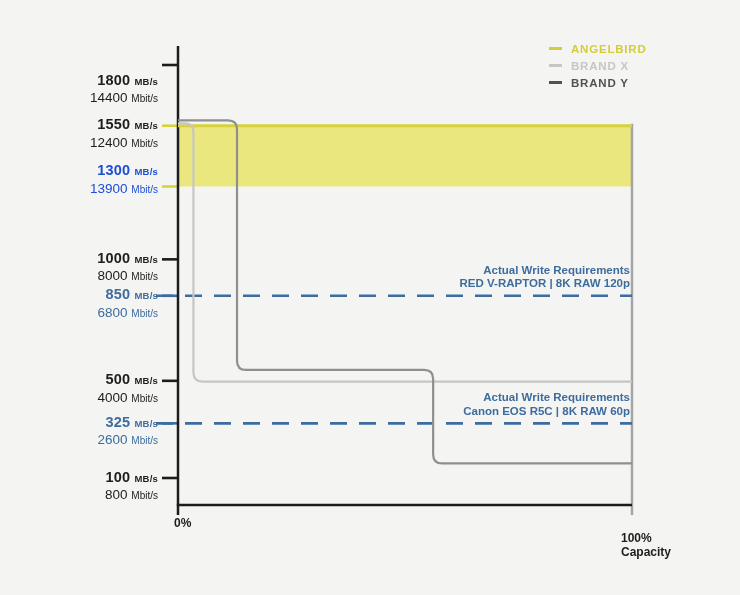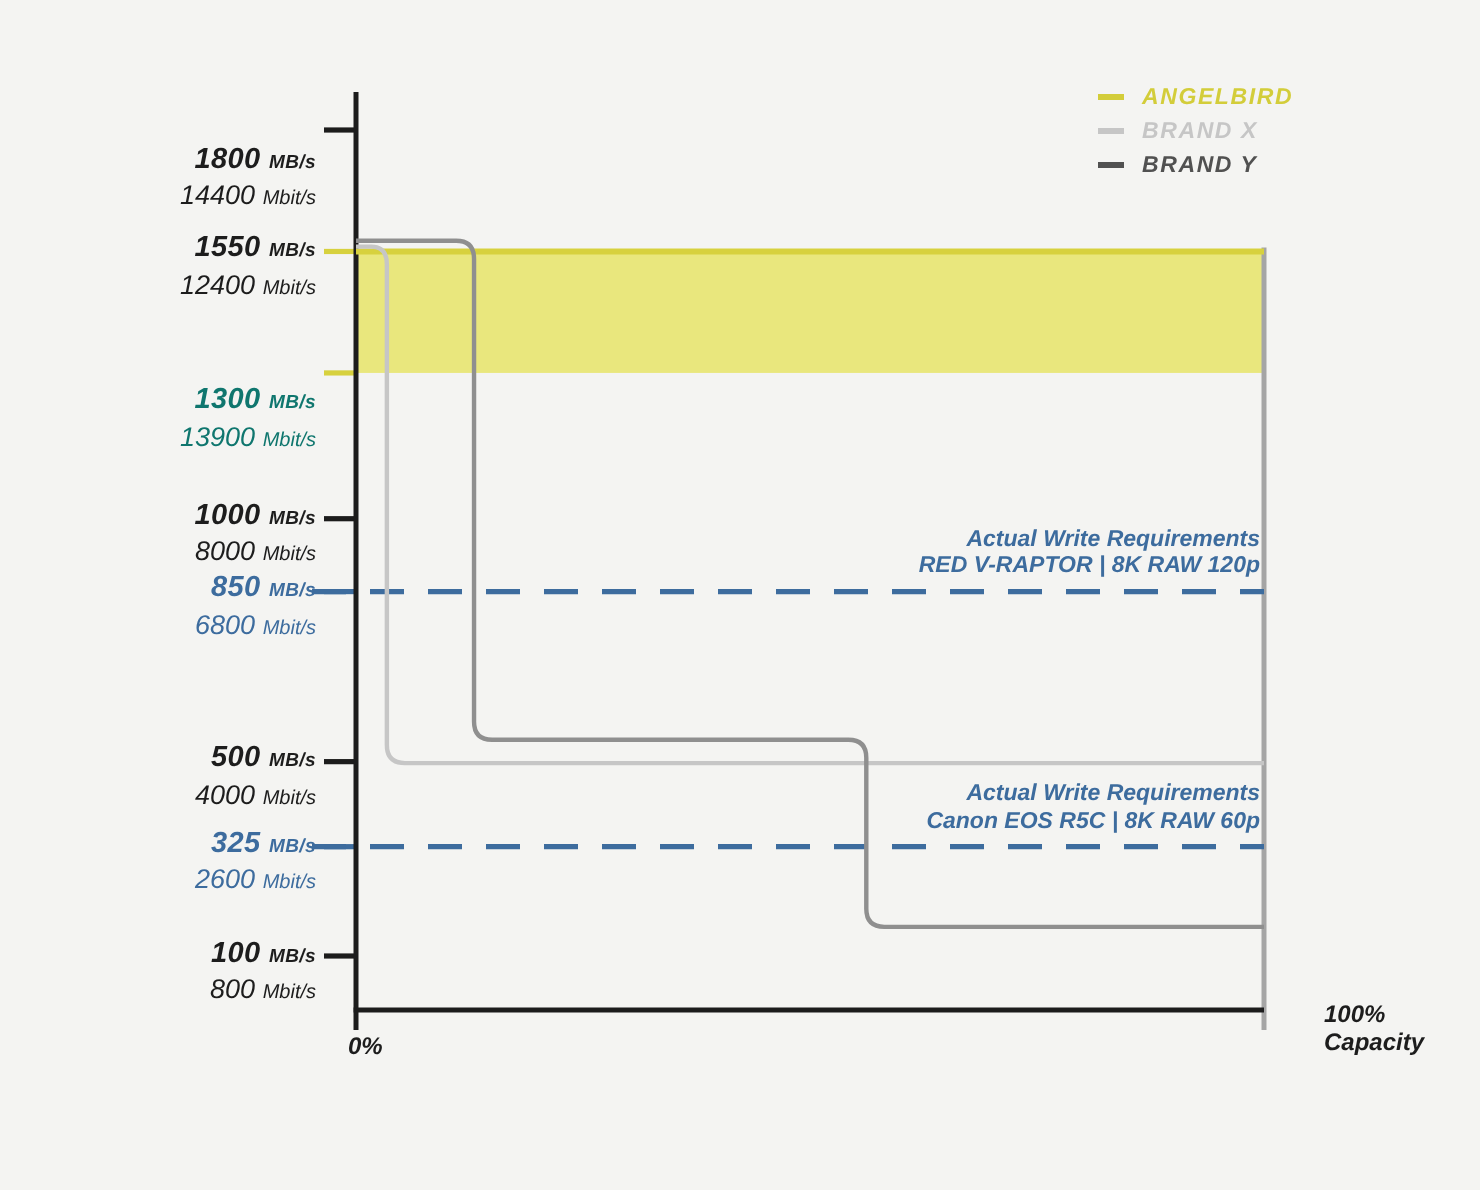--- a/index.html
+++ b/index.html
@@ -3,21 +3,21 @@
 <meta charset="utf-8">
 <style>
   html,body{margin:0;padding:0;}
   body{
     width:740px;height:595px;
     background:#f4f4f2;
     font-family:"Liberation Sans", sans-serif;
     position:relative;overflow:hidden;
     color:#1d1d1d;
   }
-  #stage{position:absolute;inset:0;width:740px;height:543px;font-style:italic;}
+  #stage{position:absolute;inset:0;width:740px;height:543px;}
   #chart-svg{position:absolute;left:0;top:0;}
 
   
   .legend{position:absolute;left:549px;top:40px;}
   .legend-row{display:flex;align-items:center;height:17px;}
   .legend-dash{width:13px;height:3px;margin-right:9px;flex:0 0 auto;}
   .legend-label{font-size:11.5px;font-weight:bold;letter-spacing:0.8px;white-space:nowrap;}
 
   
   .chart-title{
@@ -37,21 +37,21 @@
 
   
   .req-note{
     position:absolute;right:110px;text-align:right;
     font-size:11.5px;font-weight:bold;line-height:13.5px;white-space:nowrap;
   }
 
   
   .xlabel{position:absolute;font-size:12px;font-weight:bold;line-height:13.5px;white-space:nowrap;}
   .xlabel-0{left:174px;top:517px;}
-  .xlabel-100{left:621px;top:501px;margin-left:41px;}
+  .xlabel-100{left:621px;top:532px;}
 </style>
 </head>
 <body>
 
 <div id="stage">
 
   <svg id="chart-svg" width="740" height="595" viewBox="0 0 740 595">
     <g id="g-under">
         <rect x="179" y="125.73529411764706" width="453" height="60.73529411764706" fill="#e9e77d"></rect>
         <line x1="632" y1="123.73529411764706" x2="632" y2="515" stroke="#a5a5a5" stroke-width="2.5"></line>
@@ -92,21 +92,21 @@
 
 
   <div class="ytick" style="top: 55.5px; color: rgb(29, 29, 29); margin-top: 16px;">
     <div class="l1"><span>1800</span> <span class="unit">MB/s</span></div>
     <div class="l2"><span>14400</span> <span class="unit">Mbit/s</span></div>
   </div>
   <div class="ytick" style="top: 116.235px; color: rgb(29, 29, 29);">
     <div class="l1"><span>1550</span> <span class="unit">MB/s</span></div>
     <div class="l2"><span>12400</span> <span class="unit">Mbit/s</span></div>
   </div>
-  <div class="ytick" style="top: 192px; color: #0f766e;">
+  <div class="ytick" style="top: 162px; color: #1d4ed8;">
     <div class="l1"><span>1300</span> <span class="unit">MB/s</span></div>
     <div class="l2"><span>13900</span> <span class="unit">Mbit/s</span></div>
   </div>
   <div class="ytick" style="top: 249.853px; color: rgb(29, 29, 29);">
     <div class="l1"><span>1000</span> <span class="unit">MB/s</span></div>
     <div class="l2"><span>8000</span> <span class="unit">Mbit/s</span></div>
   </div>
   <div class="ytick" style="top: 286.294px; color: rgb(61, 108, 158); margin-left: 32px;">
     <div class="l1"><span>850</span> <span class="unit">MB/s</span></div>
     <div class="l2"><span>6800</span> <span class="unit">Mbit/s</span></div>

